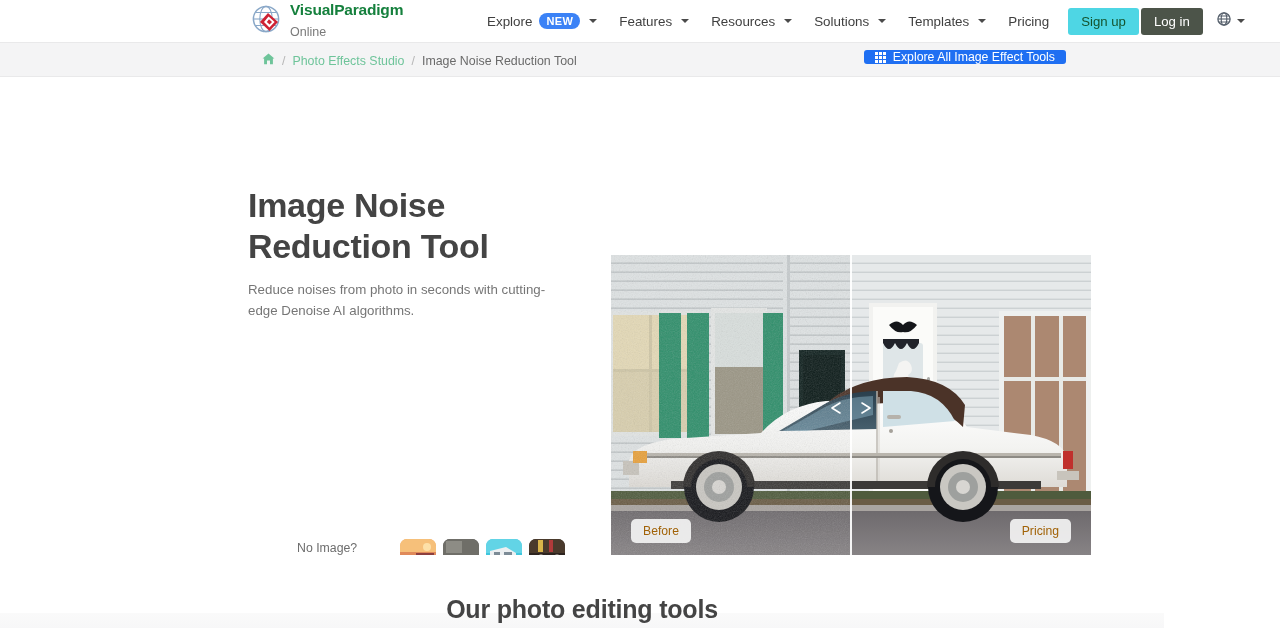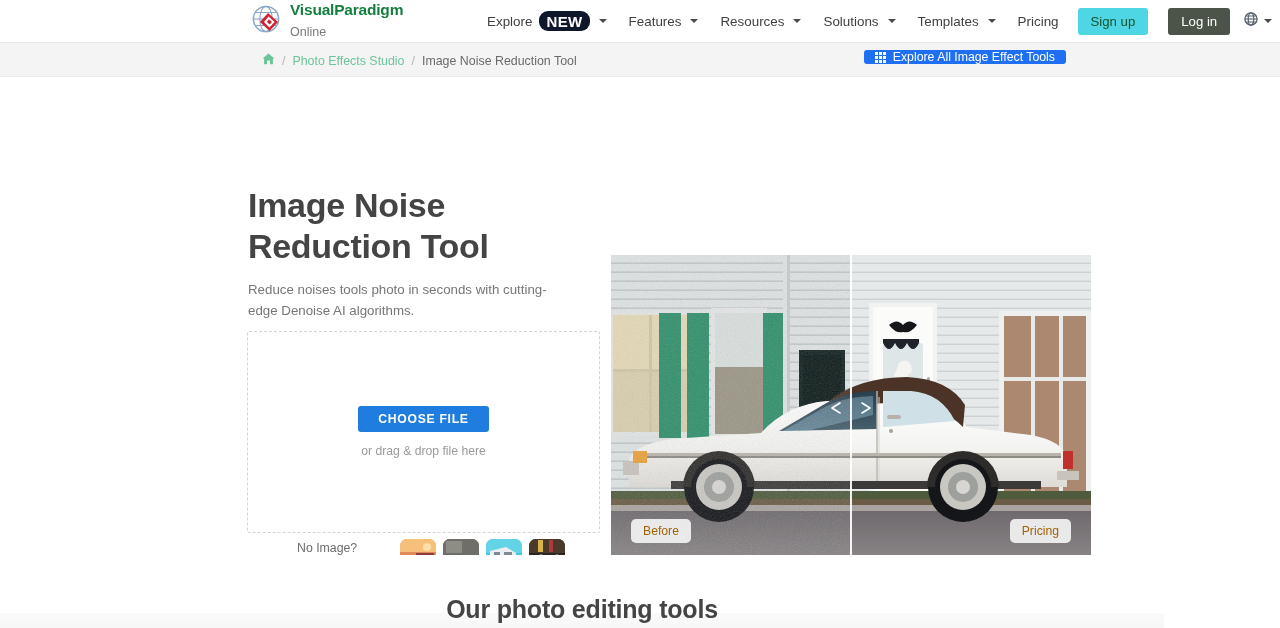--- a/index.html
+++ b/index.html
@@ -54,23 +54,23 @@
   }
   .caret {
     width: 0; height: 0;
     border-left: 4px solid transparent;
     border-right: 4px solid transparent;
     border-top: 4px solid #4a4a4a;
     display: inline-block;
     margin-left: 2px;
   }
   .badge-new {
-    background: #0f172a;
+    background: #3b82f6;
     color: #ffffff;
-    font-size: 15px;
+    font-size: 11px;
     font-weight: bold;
     letter-spacing: 0.4px;
     padding: 2.5px 7px 2.5px 7px;
     border-radius: 9px;
     line-height: 1;
   }
   .btn-signup {
     background: #4ed6e4;
     color: #14532d;
     font-size: 13.2px;
@@ -78,21 +78,21 @@
     border-radius: 3px;
     margin-left: 8px;
     cursor: pointer;
   }
   .btn-login {
     background: #4c5449;
     color: #ffffff;
     font-size: 13.2px;
     padding: 6px 13px;
     border-radius: 3px;
-    margin-left: 20px;
+    margin-left: 2px;
     cursor: pointer;
   }
   .globe-wrap {
     display: flex; align-items: center; gap: 4px;
     margin-left: 14px; cursor: pointer;
   }
 
   
   .crumbbar {
     height: 35px;
@@ -367,26 +367,22 @@
         <i></i>
         <i></i>
     </span>
     <span>Explore All Image Effect Tools</span>
   </div>
 </div>
 
 <div class="hero">
 
   <div class="hero-title">Image Noise Reduction Tool</div>
-  <div class="hero-sub">Reduce noises tools photo in seconds with cutting-edge Denoise AI algorithms.</div>
-
-  <div class="dropzone">
-    <div class="btn-choose">CHOOSE FILE</div>
-    <div class="drop-hint">or drag &amp; drop file here</div>
-  </div>
+  <div class="hero-sub">Reduce noises from photo in seconds with cutting-edge Denoise AI algorithms.</div>
+
 
   <div class="samples">
     <div class="samples-text">
       <div>No Image?</div>
       <div>Try one of these:</div>
     </div>
     <div class="thumbs">
       <div class="thumb">
         <svg width="36" height="36" viewBox="0 0 36 36">
           <rect width="36" height="36" fill="#f0a45c"></rect>

